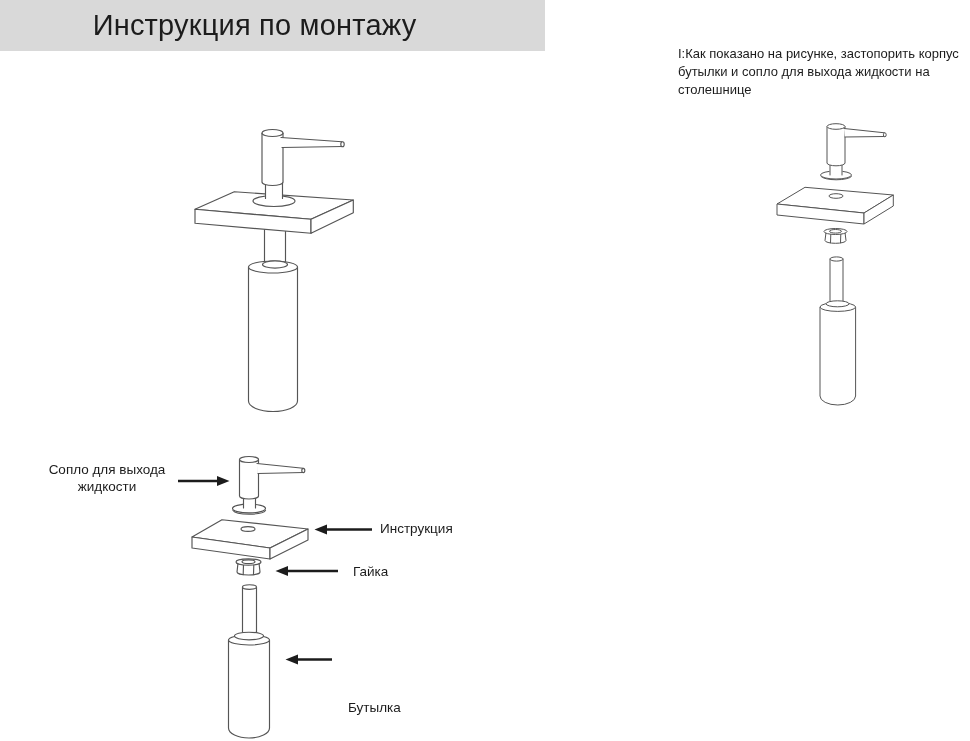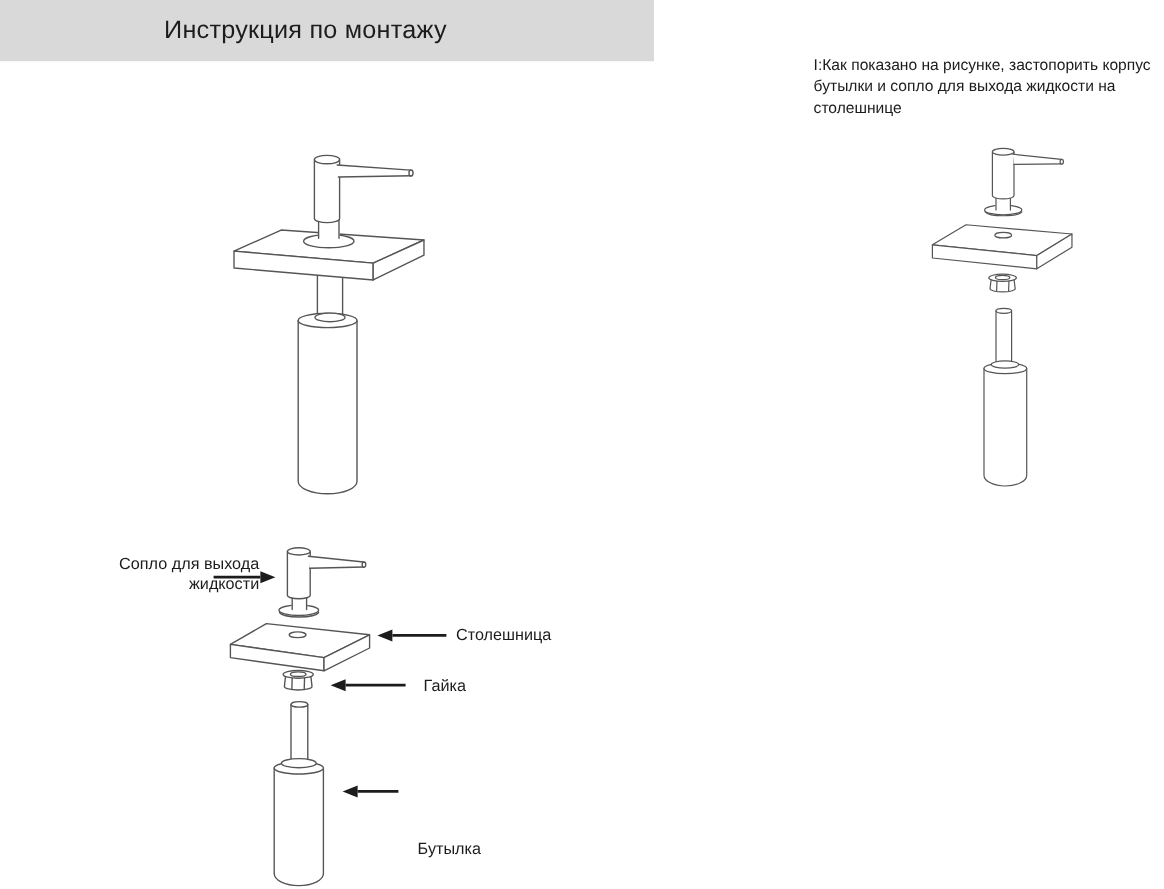--- a/index.html
+++ b/index.html
@@ -11,36 +11,36 @@
   *{margin:0;padding:0;box-sizing:border-box;}
   body{background:#ffffff;font-family:"Liberation Sans","DejaVu Sans",sans-serif;color:var(--text);}
   .page{position:relative;width:970px;height:741px;background:#ffffff;overflow:hidden;}
 
   .header-bar{
     position:absolute;left:0;top:0;width:545px;height:51px;
     background:var(--header-bg);
     display:flex;align-items:center;justify-content:center;
     padding-right:36px;
   }
-  .header-title{font-size:21px;letter-spacing:.2px;color:var(--text);}
+  .header-title{font-size:29px;letter-spacing:.2px;color:var(--text);}
 
   .subtitle{
     position:absolute;left:0;top:59px;width:545px;height:28px;
     text-align:center;font-size:20px;line-height:28px;color:var(--text);
   }
 
   .instruction{
     position:absolute;left:678px;top:45px;width:300px;
     font-size:13px;line-height:18px;color:var(--text);
   }
 
   .part-label{
     position:absolute;font-size:13.5px;line-height:16.5px;color:var(--text);white-space:nowrap;
   }
-  .part-label.wrap{white-space:normal;text-align:right;margin-left:44px;}
+  .part-label.wrap{white-space:normal;text-align:center;}
   .label-nozzle{left:42px;top:462px;width:130px;}
   .label-countertop{left:380px;top:521px;}
   .label-nut{left:353px;top:564px;}
   .label-bottle{left:348px;top:652px;margin-top:48px;}
 
   svg{position:absolute;display:block;}
   .fig1{left:185px;top:118px;}
   .fig2{left:168px;top:450px;}
   .fig3{left:770px;top:115px;}
 
@@ -167,21 +167,21 @@
       <path class="arrow-line" d="M338,571 H288"></path>
       <polygon class="arrow-head" points="288,566 275.5,571 288,576"></polygon>
     </g>
     <g>
       <path class="arrow-line" d="M332,659.5 H298"></path>
       <polygon class="arrow-head" points="298,654.5 285.5,659.5 298,664.5"></polygon>
     </g>
   </svg>
 
   <div class="part-label wrap label-nozzle">Сопло для выхода жидкости</div>
-  <div class="part-label label-countertop">Столешница</div>
+  <div class="part-label label-countertop">Инструкция</div>
   <div class="part-label label-nut">Гайка</div>
   <div class="part-label label-bottle">Бутылка</div>
 
   <svg class="fig3 w10" width="130" height="295" viewBox="770 115 130 295">
 
     <g>
       <path class="ln" d="M830,259 V305 M843,259 V305"></path>
       <ellipse class="fw" cx="836.5" cy="259" rx="6.5" ry="2.1"></ellipse>
     </g>
 

